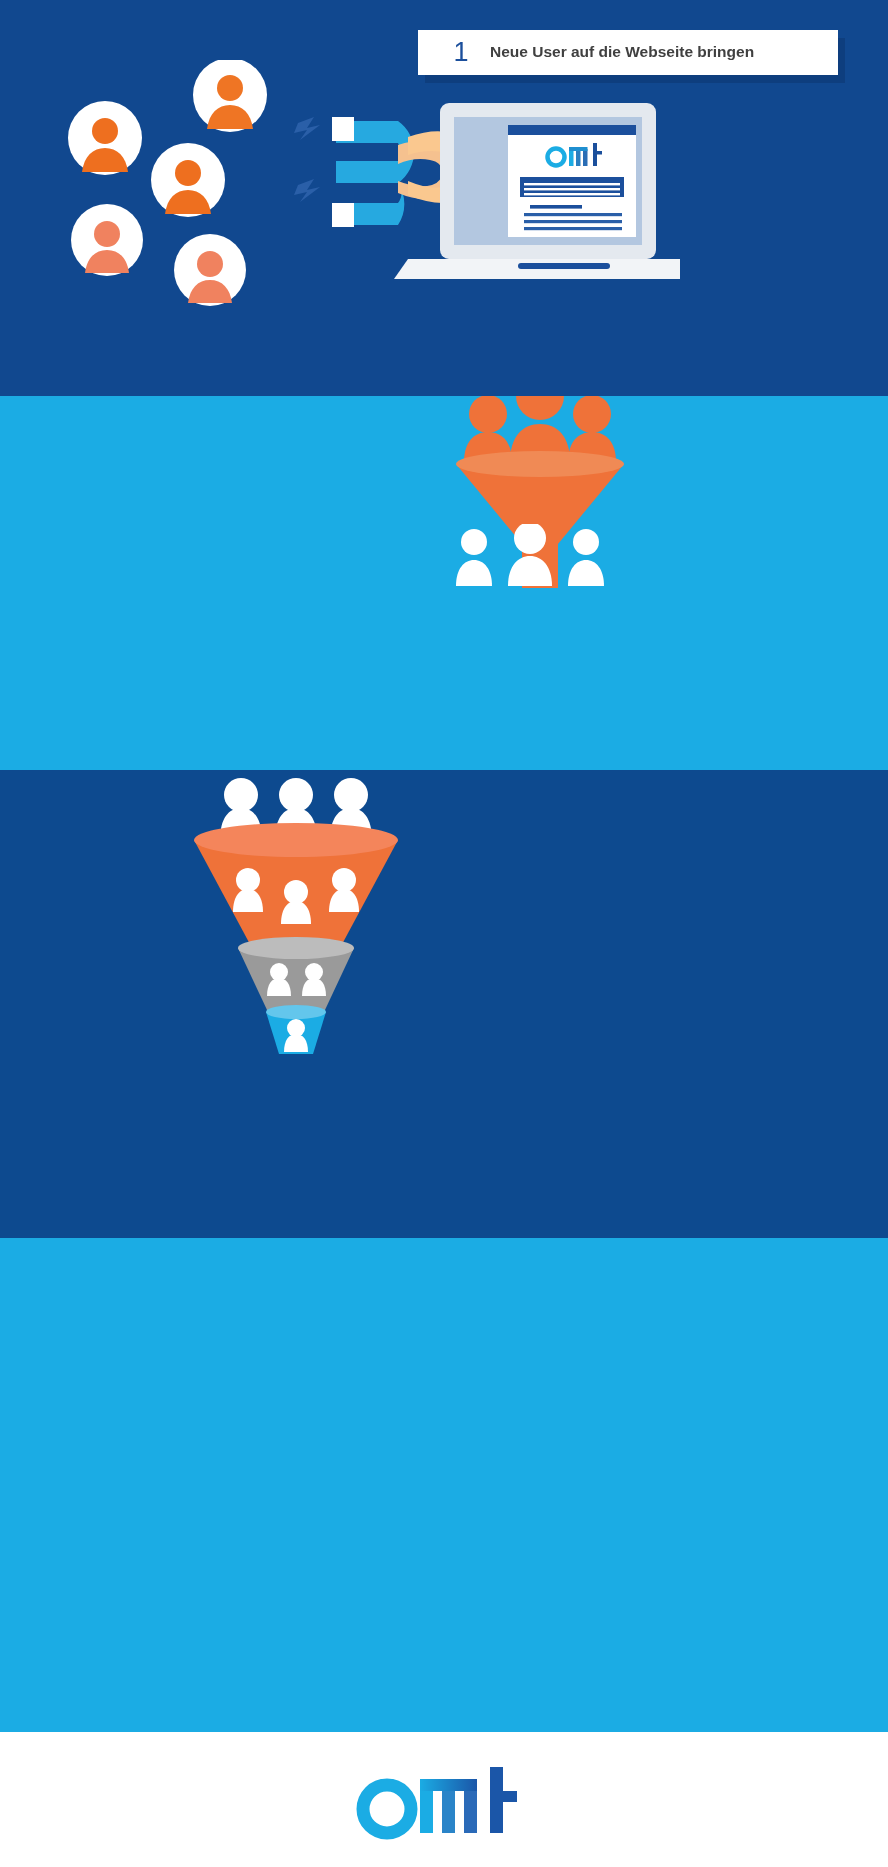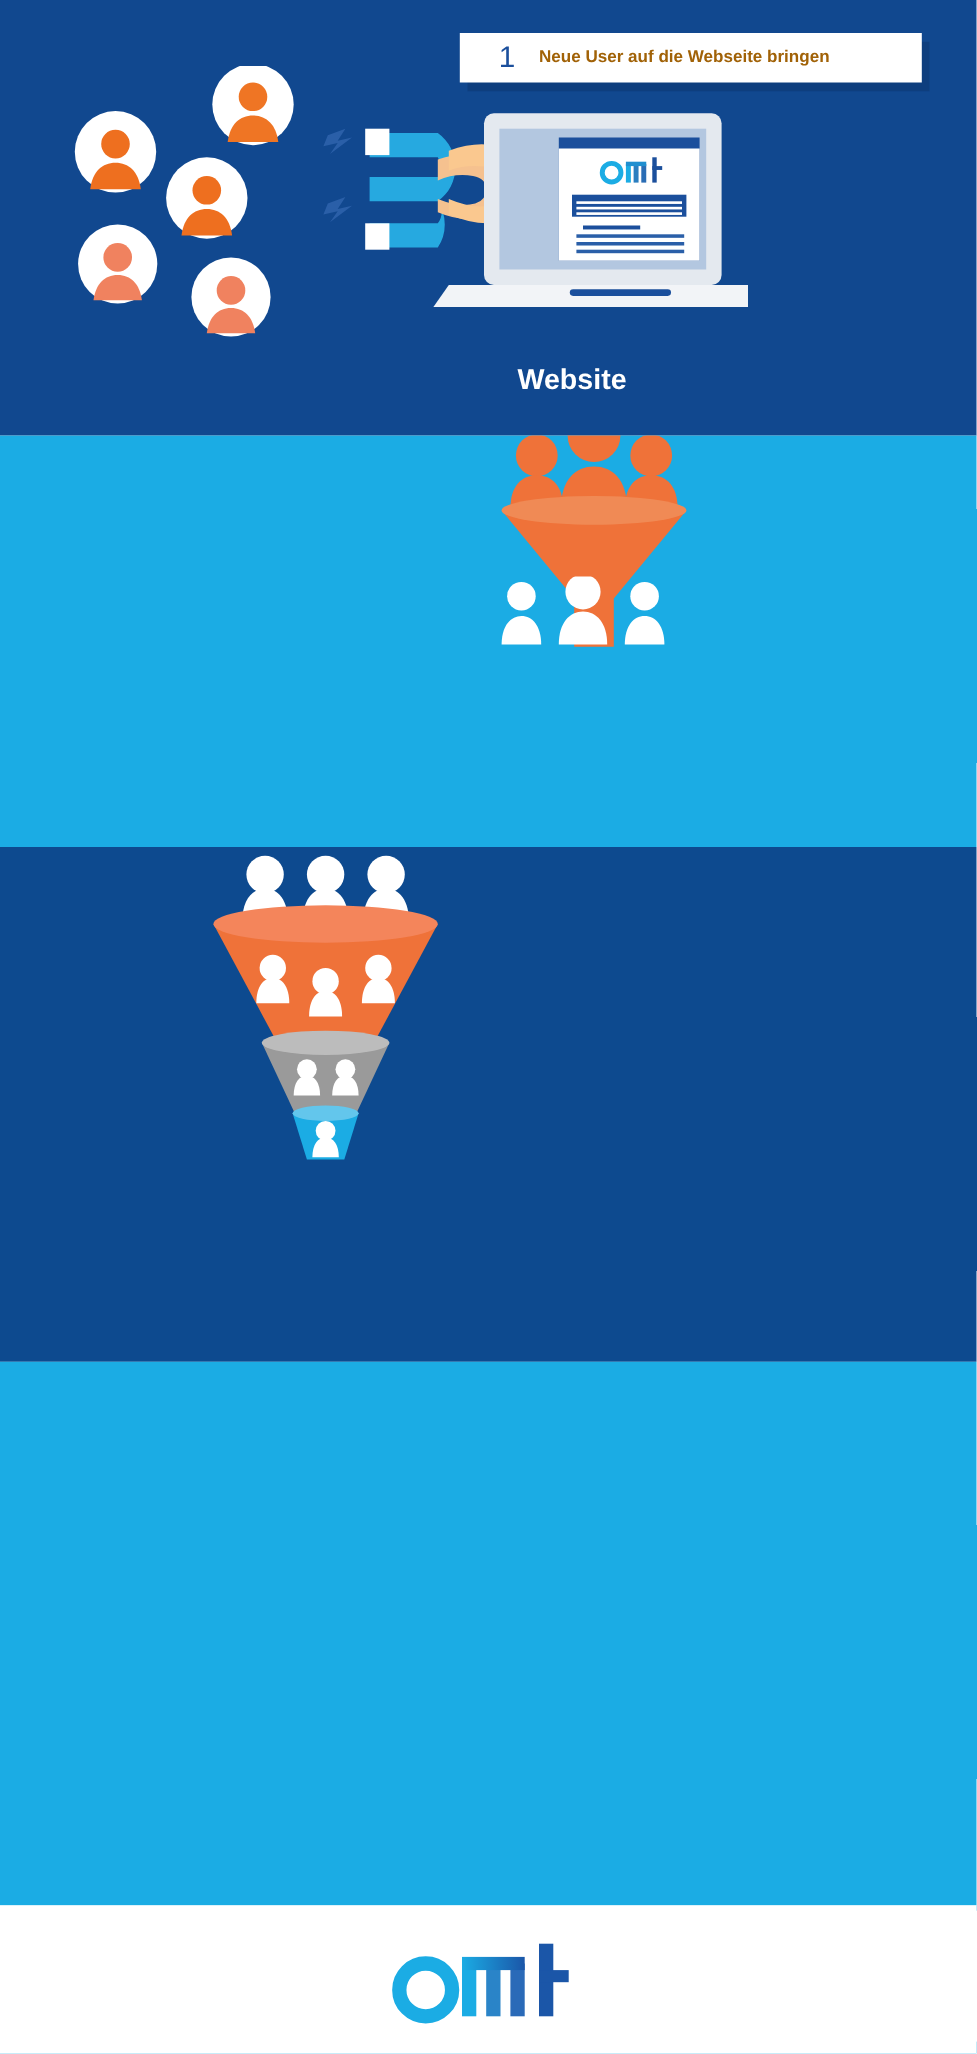--- a/index.html
+++ b/index.html
@@ -10,21 +10,21 @@
   #sec1{top:0;height:396px;background:#11488f;}
   #sec2{top:396px;height:374px;background:#1bace4;}
   #sec3{top:770px;height:468px;background:#0d4a8f;}
   #sec4{top:1238px;height:494px;background:#1bace4;}
   #sec5{top:1732px;height:135px;background:#ffffff;}
 
   
   .step-box{position:absolute;background:#ffffff;box-shadow:7px 8px 0 rgba(10,40,90,.30);
             display:flex;align-items:center;box-sizing:border-box;}
   .step-num{color:#1b4f9c;font-size:27px;font-weight:400;text-align:center;flex:0 0 auto;}
-  .step-txt{color:#a16207;font-size:15.5px;font-weight:700;line-height:1.35;}
+  .step-txt{color:#404040;font-size:15.5px;font-weight:700;line-height:1.35;}
 
   #box1{left:418px;top:30px;width:420px;height:45px;padding:0 14px;}
   #box1 .step-num{width:58px;}
 
   
   .caption{position:absolute;color:#ffffff;font-weight:700;text-align:center;}
   #cap-website{left:400px;top:330px;width:240px;font-size:26px;}
 
   
   .art{position:absolute;}
@@ -125,21 +125,20 @@
         <path d="M128 164 h280 l14 20 h-308 z" fill="#f2f4f7"></path>
         <rect x="238" y="168" width="92" height="6" rx="3" fill="#1b4f9c"></rect>
       </g>
     </svg>
 
     <div class="step-box" id="box1">
       <div class="step-num">1</div>
       <div class="step-txt">Neue User auf die Webseite bringen</div>
     </div>
 
-    <div class="caption" id="cap-website">Website</div>
   </div>
 
   <div class="section" id="sec2">
 
     <svg class="art" style="left:440px;top:-30px;" width="200" height="240" viewBox="0 0 200 240">
       <g fill="#ef7239">
         <circle cx="48" cy="48" r="19"></circle>
         <path d="M24 96c0-20 10-30 24-30s24 10 24 30z"></path>
       </g>
       <g fill="#ef7239">

